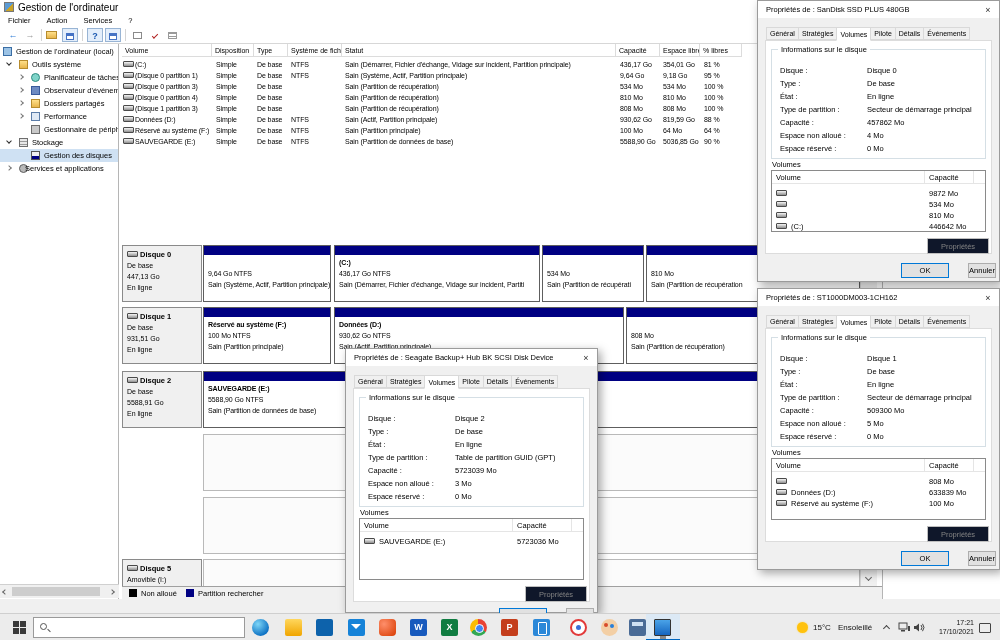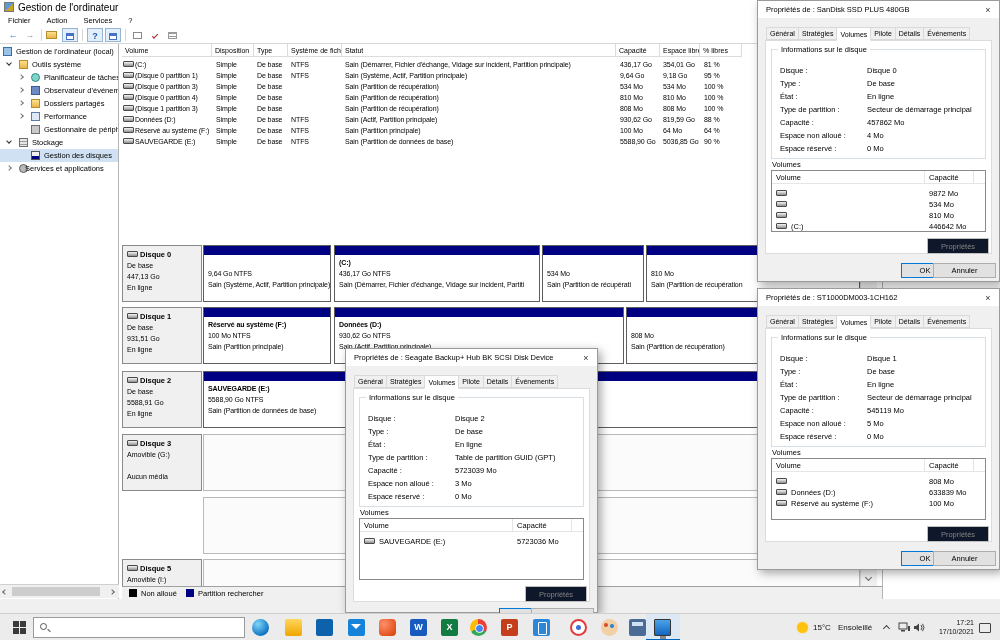--- a/index.html
+++ b/index.html
@@ -100,21 +100,21 @@
   .lhead { position:absolute; left:0; top:0; right:0; height:13px; line-height:13px; border-bottom:1px solid #e5e5e5; }
   .lcv { position:absolute; left:4px; } .lcc { position:absolute; left:152px; border-left:1px solid #e5e5e5; padding-left:4px; top:0; bottom:0; line-height:13px; }
   .lline2 { position:absolute; right:11px; top:0; bottom:0; width:1px; background:#e5e5e5; }
   .lrow { position:absolute; left:0; right:0; height:11px; line-height:11px; }
   .lrow .drv { position:absolute; left:4px; top:2px; }
   .ln { position:absolute; left:19px; white-space:nowrap; }
   .lc { position:absolute; left:157px; white-space:nowrap; }
   .btn { position:absolute; height:16px; background:#e1e1e1; border:1px solid #adadad; font-family:"Liberation Sans",sans-serif; font-size:7.5px; text-align:center; }
   .btn.prop { top:237px; right:10px; width:62px; color:#838383; background:#0f172a; border-color:#bfbfbf; }
   .btn.ok { top:262px; right:50px; width:48px; height:15px; border:1px solid #0078d7; }
-  .btn.cancel { top:262px; right:3px; width:63px; height:15px; }
+  .btn.cancel { top:262px; right:3px; width:28px; height:15px; }
 
   
   #taskbar { position:absolute; left:0; top:613px; width:1000px; height:27px; background:#ececec; border-top:1px solid #cfcfcf; z-index:30; font-size:8px; }
   #startbtn { position:absolute; left:8px; top:0; width:24px; height:27px; }
   #startbtn .sqs { position:absolute; left:5px; top:7px; width:6px; height:6px; background:#3a3a3a; box-shadow:7px 0 #3a3a3a, 0 7px #3a3a3a, 7px 7px #3a3a3a; }
   #searchbox { position:absolute; left:33px; top:3px; width:212px; height:21px; background:#fff; border:1px solid #9a9a9a; }
   #searchbox .lens { position:absolute; left:6px; top:5px; width:7px; height:7px; border:1px solid #555; border-radius:50%; }
   #searchbox .lens::after { content:""; position:absolute; left:6px; top:6px; width:4px; height:1px; background:#555; transform:rotate(45deg); }
   #searchbox input { position:absolute; left:20px; top:1px; width:185px; height:17px; border:none; outline:none; font-family:"Liberation Sans",sans-serif; font-size:8px; color:#333; background:transparent; }
   .ticon { position:absolute; top:5px; width:17px; height:17px; border-radius:2px; color:#fff; font-weight:bold; font-size:9px; text-align:center; line-height:17px; }
@@ -400,26 +400,20 @@
       </div>
       <div class="part" style="left:81px;width:657px">
         <div class="pbar"></div>
         <div class="pl pt">SAUVEGARDE  (E:)</div>
         <div class="pl">5588,90 Go NTFS</div>
         <div class="pl">Sain (Partition de données de base)</div>
       </div>
     </div>
 
     <div class="drow" style="top:194px">
-      <div class="dhead">
-        <div class="dh1"><i class="drv"></i><b>Disque 3</b></div>
-        <div class="dhl">Amovible (G:)</div>
-        <div class="dhl"></div>
-        <div class="dhl">Aucun média</div>
-      </div>
       <div class="empty"></div>
     </div>
 
     <div class="drow" style="top:257px">
       <div class="empty"></div>
     </div>
 
     <div class="drow" style="top:319px">
       <div class="dhead">
         <div class="dh1"><i class="drv"></i><b>Disque 5</b></div>
@@ -597,21 +591,21 @@
         <div class="frow" style="top:41px">
             <span class="fl">État :</span>
             <span class="fv">En ligne</span>
           </div>
         <div class="frow" style="top:54px">
             <span class="fl">Type de partition :</span>
             <span class="fv">Secteur de démarrage principal</span>
           </div>
         <div class="frow" style="top:67px">
             <span class="fl">Capacité :</span>
-            <span class="fv">545119 Mo</span>
+            <span class="fv">509300 Mo</span>
           </div>
         <div class="frow" style="top:80px">
             <span class="fl">Espace non alloué :</span>
             <span class="fv">5 Mo</span>
           </div>
         <div class="frow" style="top:93px">
             <span class="fl">Espace réservé :</span>
             <span class="fv">0 Mo</span>
           </div>
       </div>

